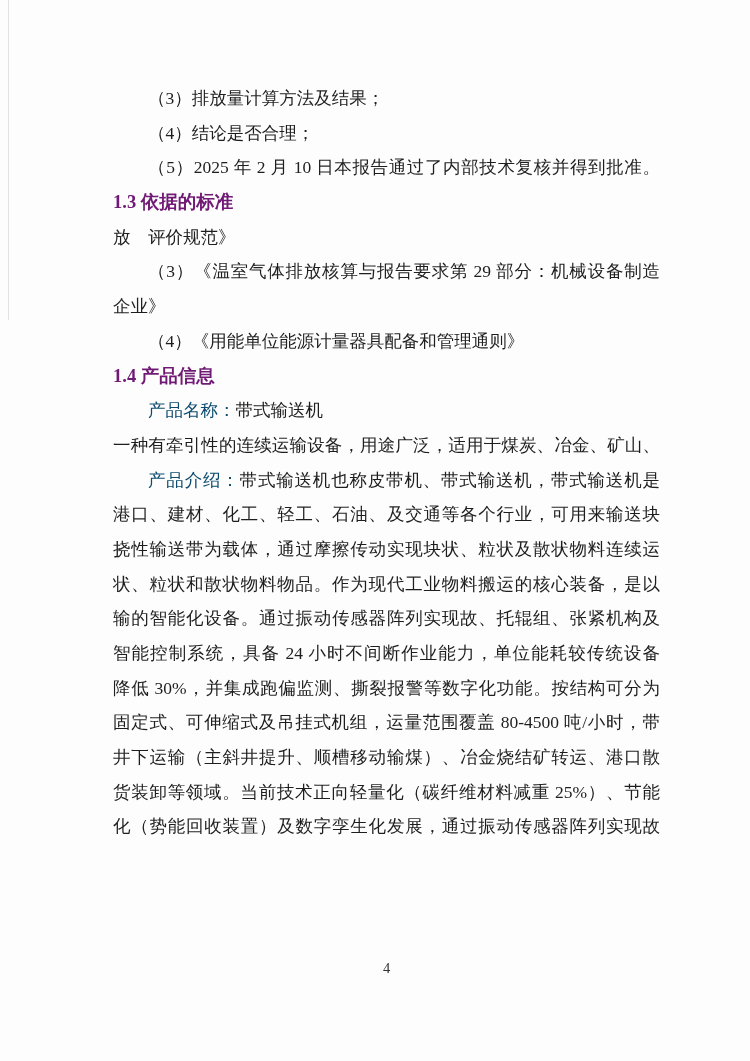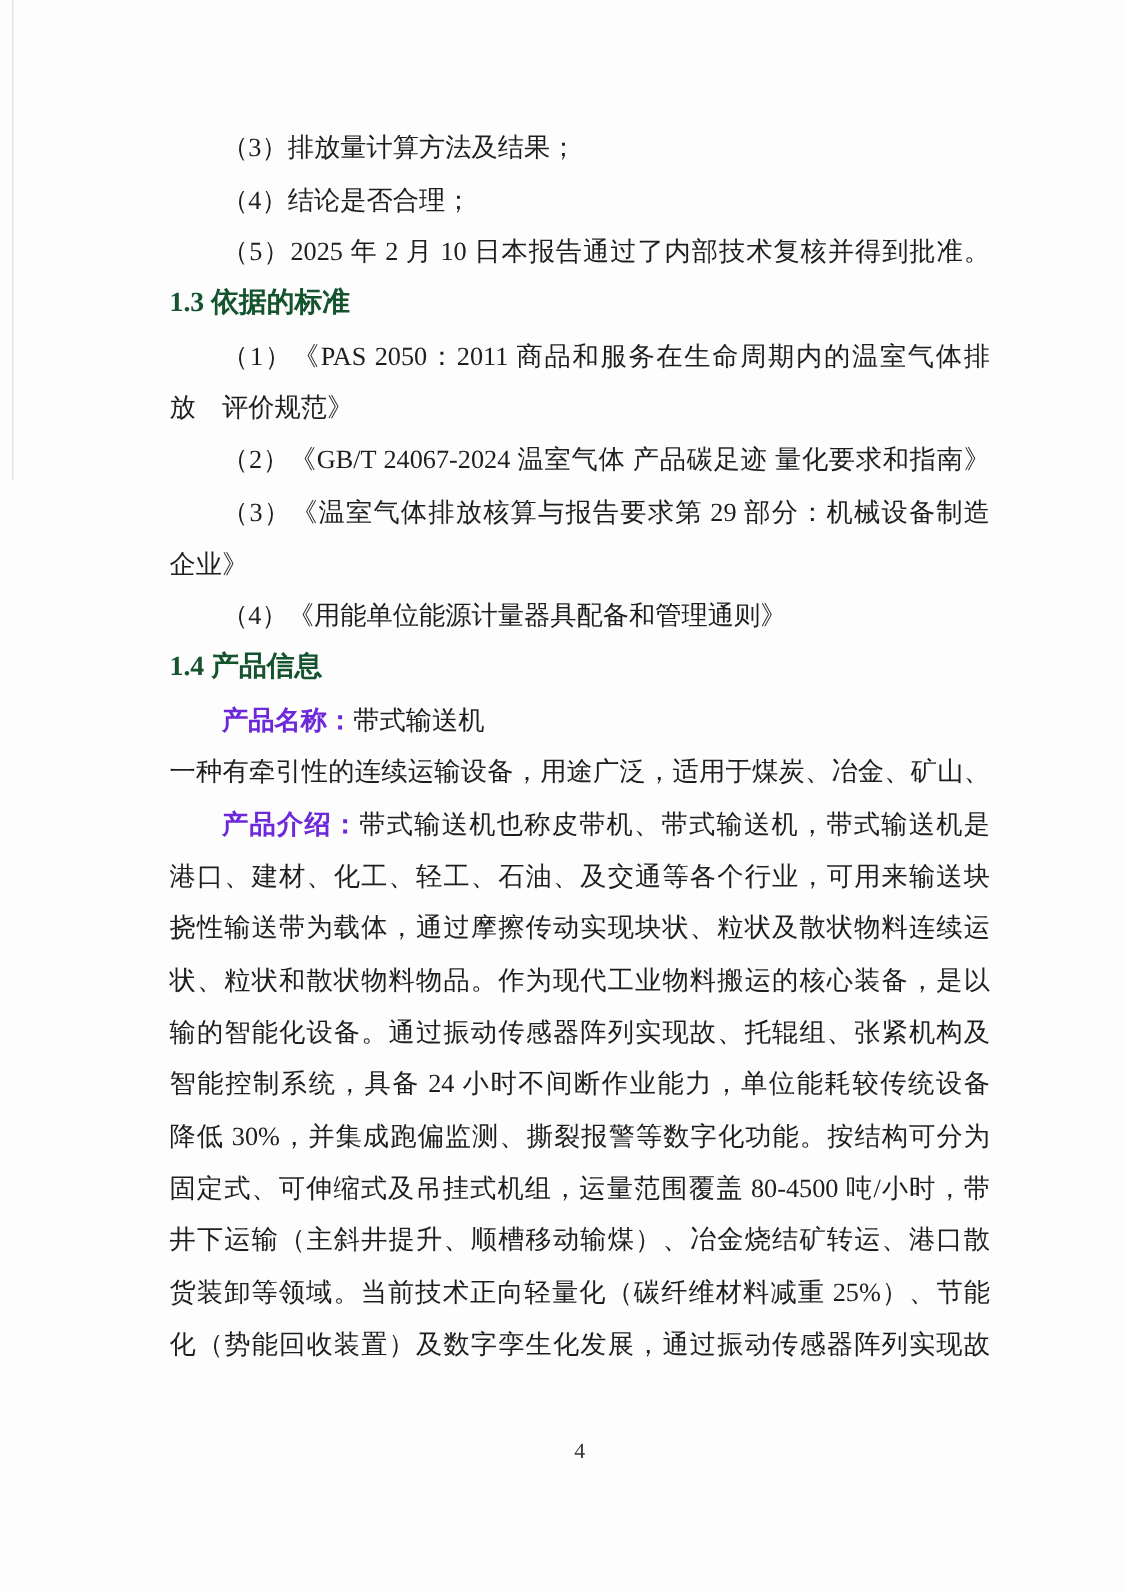--- a/index.html
+++ b/index.html
@@ -19,41 +19,39 @@
     height:34.7px;
     white-space:nowrap;
     overflow:visible;
   }
   .just{
     white-space:normal;
     text-align:justify;
     text-align-last:justify;
   }
   .indent{text-indent:2em;}
-  .head{font-weight:bold;font-size:18.5px;color:#14532d;}
-  .b{font-weight:bold;color:#6d28d9;}
+  .head{font-weight:bold;font-size:18.5px;color:#701a75;}
+  .b{font-weight:normal;color:#0c4a6e;}
   .footer{
     position:absolute;left:113px;top:960px;width:547px;
     text-align:center;font-size:14.5px;color:#333;
   }
 </style>
 </head>
 <body>
 
 <div class="page">
   <div class="scan-edge"></div>
 
   <div class="content">
     <div class="line indent">（3）排放量计算方法及结果；</div>
     <div class="line indent">（4）结论是否合理；</div>
     <div class="line indent just">（5）2025 年 2 月 10 日本报告通过了内部技术复核并得到批准。</div>
     <div class="line head">1.3 依据的标准</div>
-    <div class="line indent just">（1）《PAS 2050：2011 商品和服务在生命周期内的温室气体排</div>
     <div class="line">放　评价规范》</div>
-    <div class="line indent just">（2）《GB/T 24067-2024 温室气体 产品碳足迹 量化要求和指南》</div>
     <div class="line indent just">（3）《温室气体排放核算与报告要求第 29 部分：机械设备制造</div>
     <div class="line">企业》</div>
     <div class="line indent">（4）《用能单位能源计量器具配备和管理通则》</div>
     <div class="line head">1.4 产品信息</div>
     <div class="line indent"><span class="b">产品名称：</span><span>带式输送机</span></div>
     <div class="line just">一种有牵引性的连续运输设备，用途广泛，适用于煤炭、冶金、矿山、</div>
     <div class="line indent just"><span class="b">产品介绍：</span><span>带式输送机也称皮带机、带式输送机，带式输送机是</span></div>
     <div class="line just">港口、建材、化工、轻工、石油、及交通等各个行业，可用来输送块</div>
     <div class="line just">挠性输送带为载体，通过摩擦传动实现块状、粒状及散状物料连续运</div>
     <div class="line just">状、粒状和散状物料物品。作为现代工业物料搬运的核心装备，是以</div>

